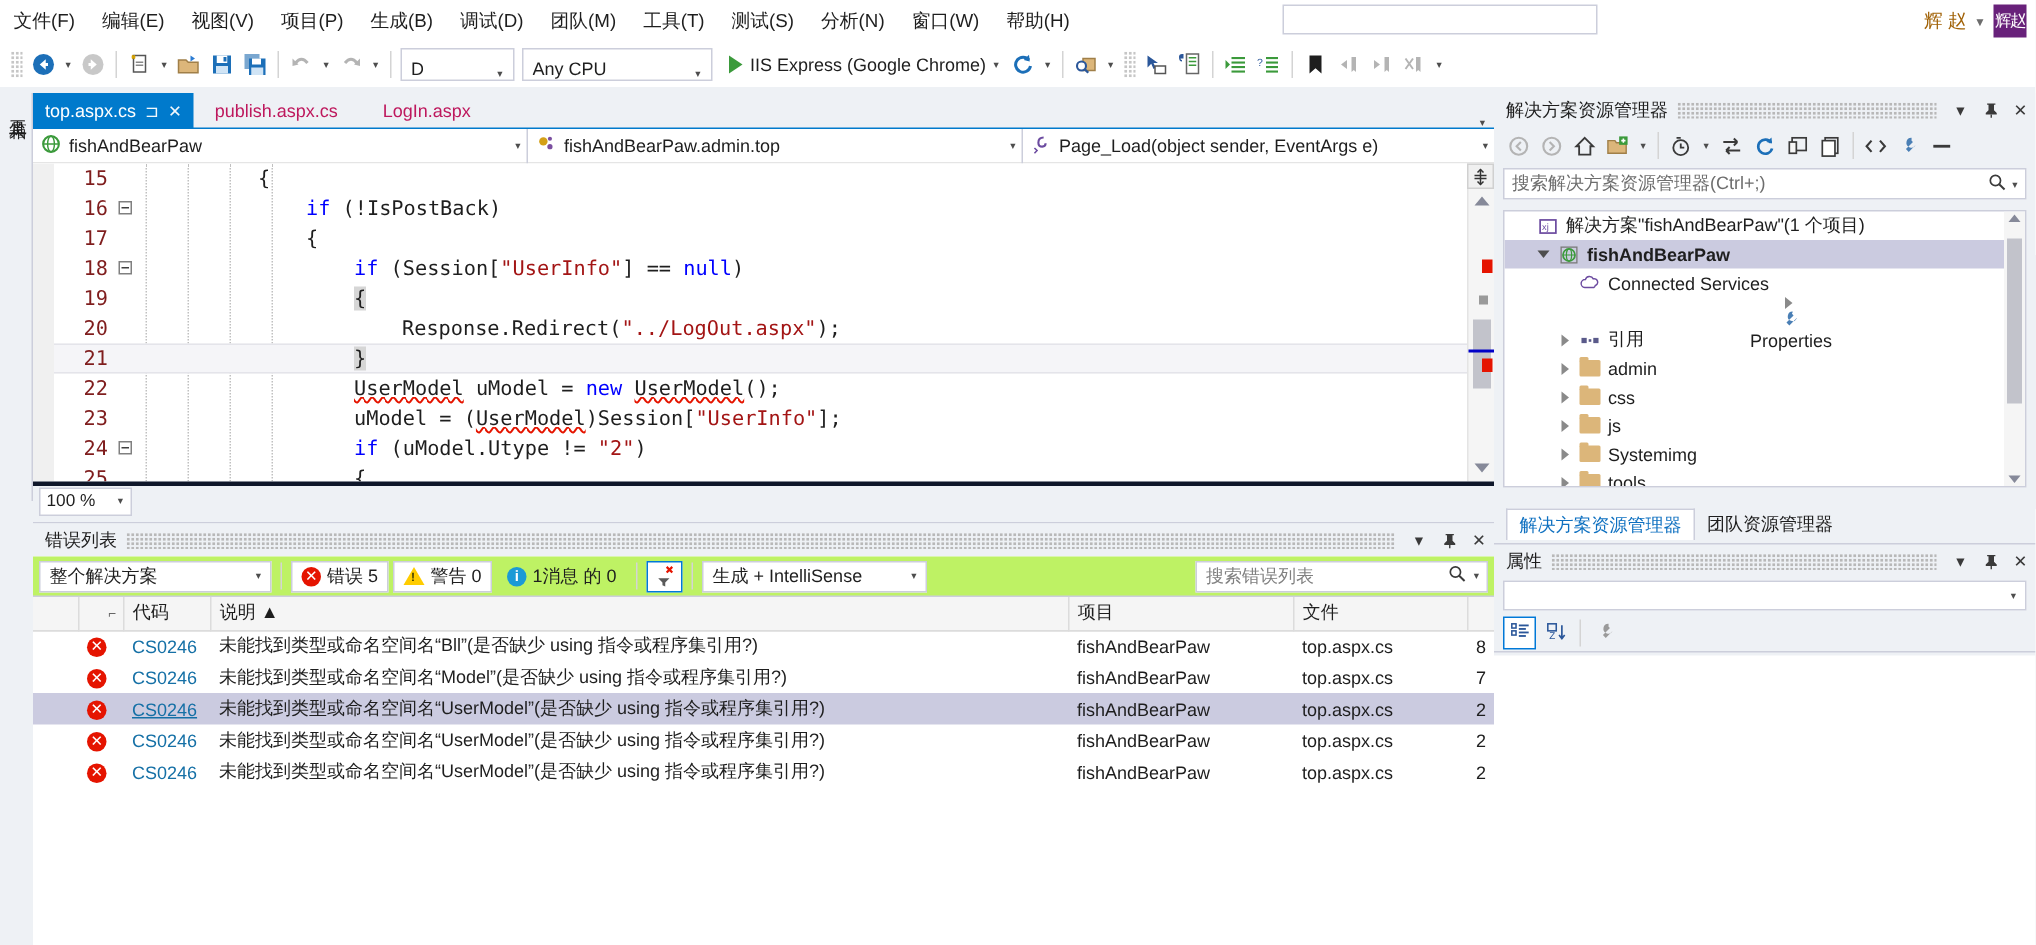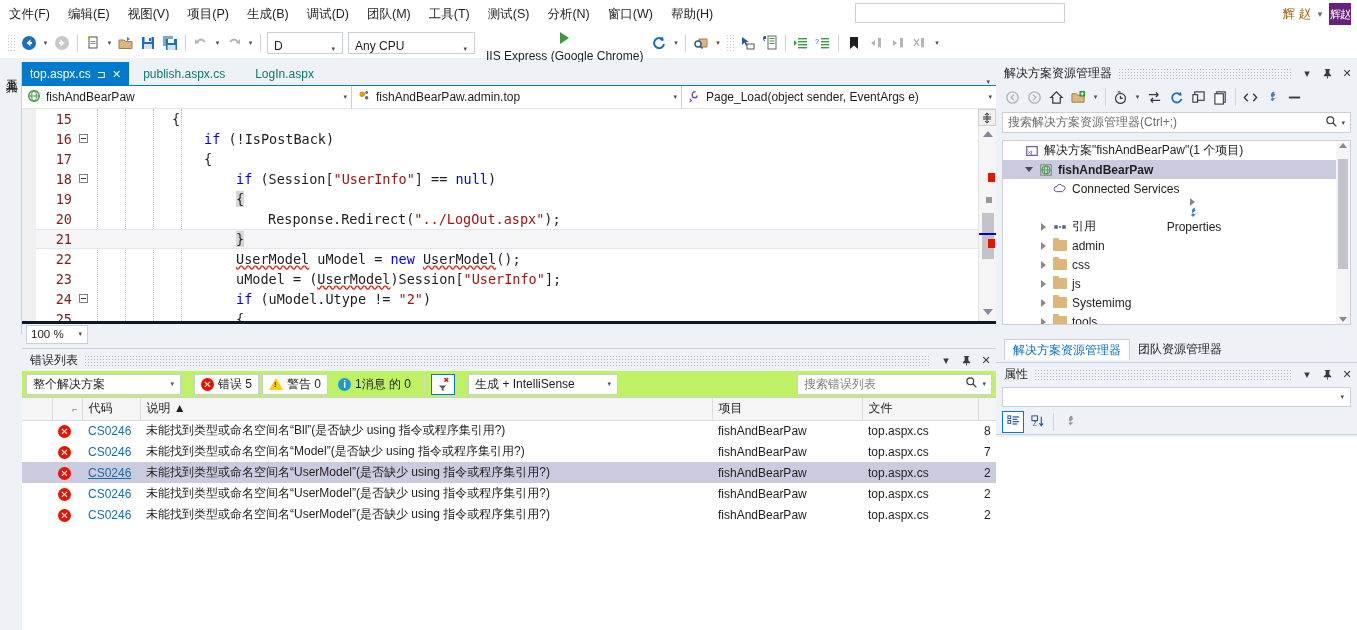--- a/index.html
+++ b/index.html
@@ -59,21 +59,21 @@
   .tb-sep { width: 1px; height: 18px; background: #d4d4d4; margin: 0 4px; }
   .combo {
     height: 22px; border: 1px solid #cccedb; background: #ffffff;
     display: flex; align-items: flex-end; padding: 0 2px 0 6px;
     font-size: 12px; color: #1e1e1e; cursor: default; position: relative; gap: 44px;
   }
   .combo .cb-label { flex: 1; white-space: nowrap; overflow: hidden; }
   .combo .cb-arrow { font-size: 7px; color: #4d4d4d; padding: 0 5px; }
   .run-btn {
     height: 22px; display: flex; align-items: center; gap: 5px;
-    padding: 0 5px; font-size: 12px; color: #1e1e1e; cursor: default; flex-direction: column;
+    padding: 0 5px; font-size: 12px; color: #1e1e1e; cursor: default;
   }
   .play-tri {
     width: 0; height: 0; border-left: 9px solid #3b9a3b;
     border-top: 6px solid transparent; border-bottom: 6px solid transparent;
   }
 
   
   .toolbox-strip {
     position: absolute; left: 0; top: 62px; width: 22px; height: 272px;
     background: #eef1f5; border-right: 1px solid #cccedb;
@@ -87,21 +87,21 @@
   
   .editor-wrap {
     position: absolute; left: 22px; top: 62px; width: 974px; height: 282px; background: #ffffff;
   }
   .tabstrip {
     position: absolute; left: 0; top: 0; width: 974px; height: 24px;
     background: #eef1f5; display: flex; align-items: flex-end;
   }
   .tab {
     height: 24px; display: flex; align-items: center; gap: 6px;
-    padding: 0 8px; font-size: 12px; color: #0f766e; cursor: default; white-space: nowrap;
+    padding: 0 8px; font-size: 12px; color: #be185d; cursor: default; white-space: nowrap;
   }
   .tab.active { background: #007acc; color: #ffffff; }
   .tab .pin, .tab .close { font-size: 11px; opacity: .95; }
   .tab-underline {
     position: absolute; left: 0; top: 23px; width: 974px; height: 1px; background: #007acc;
   }
   .navbar {
     position: absolute; left: 0; top: 24px; width: 974px; height: 23px;
     background: #ffffff; display: flex; align-items: center;
     border-bottom: 1px solid #e5e5e5;

